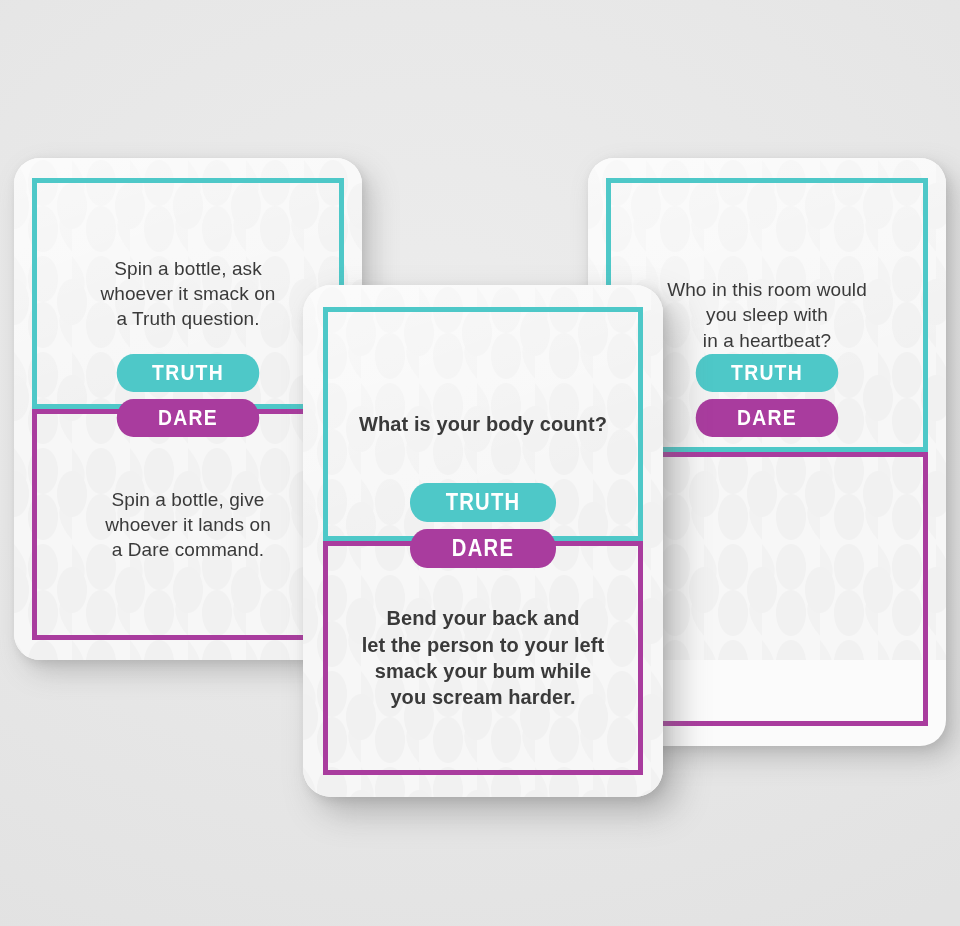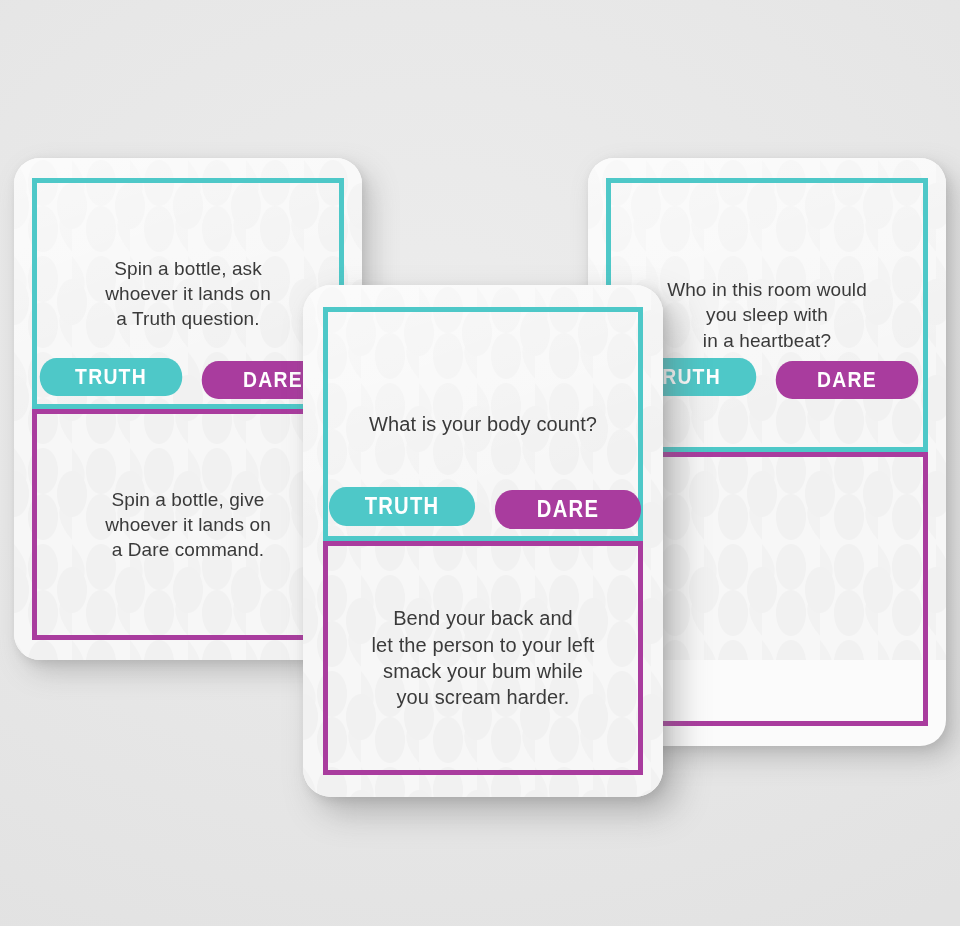--- a/index.html
+++ b/index.html
@@ -81,23 +81,23 @@
     color: #3a3a3a;
     line-height: 1.32;
     letter-spacing: 0.1px;
     white-space: pre-line;
     padding: 0 12px;
   }
 
   
   .pill-zone {
     position: absolute;
-    left: 16px; right: 0;
-    display: flex;
-    flex-direction: row;
+    left: 0; right: 0;
+    display: flex;
+    flex-direction: column;
     align-items: center;
     z-index: 6;
     pointer-events: none;
   }
 
   .pill {
     pointer-events: auto;
     color: #ffffff;
     font-weight: 700;
     text-align: center;
@@ -143,21 +143,21 @@
     left: 303px; top: 285px;
     width: 360px; height: 512px;
     z-index: 20;
     border-radius: 28px;
     box-shadow:
       14px 16px 32px rgba(105,105,105,0.40),
       3px 4px 10px rgba(120,120,120,0.20);
   }
   #card-center .card-inner { padding: 22px 20px; }
   #card-center .panel-box { border-width: 5px; }
-  #card-center .panel-text { font-size: 20px; }
+  #card-center .panel-text { font-size: 20px; font-weight: bold; }
   #card-center .pill-zone { top: 198px; }
   #card-center .pill { width: 166px; height: 39px; border-radius: 20px; font-size: 23px; }
   #card-center .pill.dare { margin-top: 7px; }
 
   
   .sheen {
     position: absolute;
     inset: 0;
     pointer-events: none;
     background: linear-gradient(160deg, rgba(255,255,255,0.55) 0%, rgba(255,255,255,0) 45%);
@@ -183,21 +183,21 @@
         </pattern>
       </defs>
       <rect width="348" height="502" fill="url(#pat-l)"></rect>
     </svg>
     <div class="sheen"></div>
 
     <div class="card-inner">
       <div class="panel truth">
         <div class="panel-box"></div>
         <div class="panel-text">Spin a bottle, ask
-whoever it lands on
+whoever it smack on
 a Truth question.</div>
       </div>
       <div class="panel dare">
         <div class="panel-box"></div>
         <div class="panel-text">Spin a bottle, give
 whoever it lands on
 a Dare command.</div>
       </div>
     </div>
 

